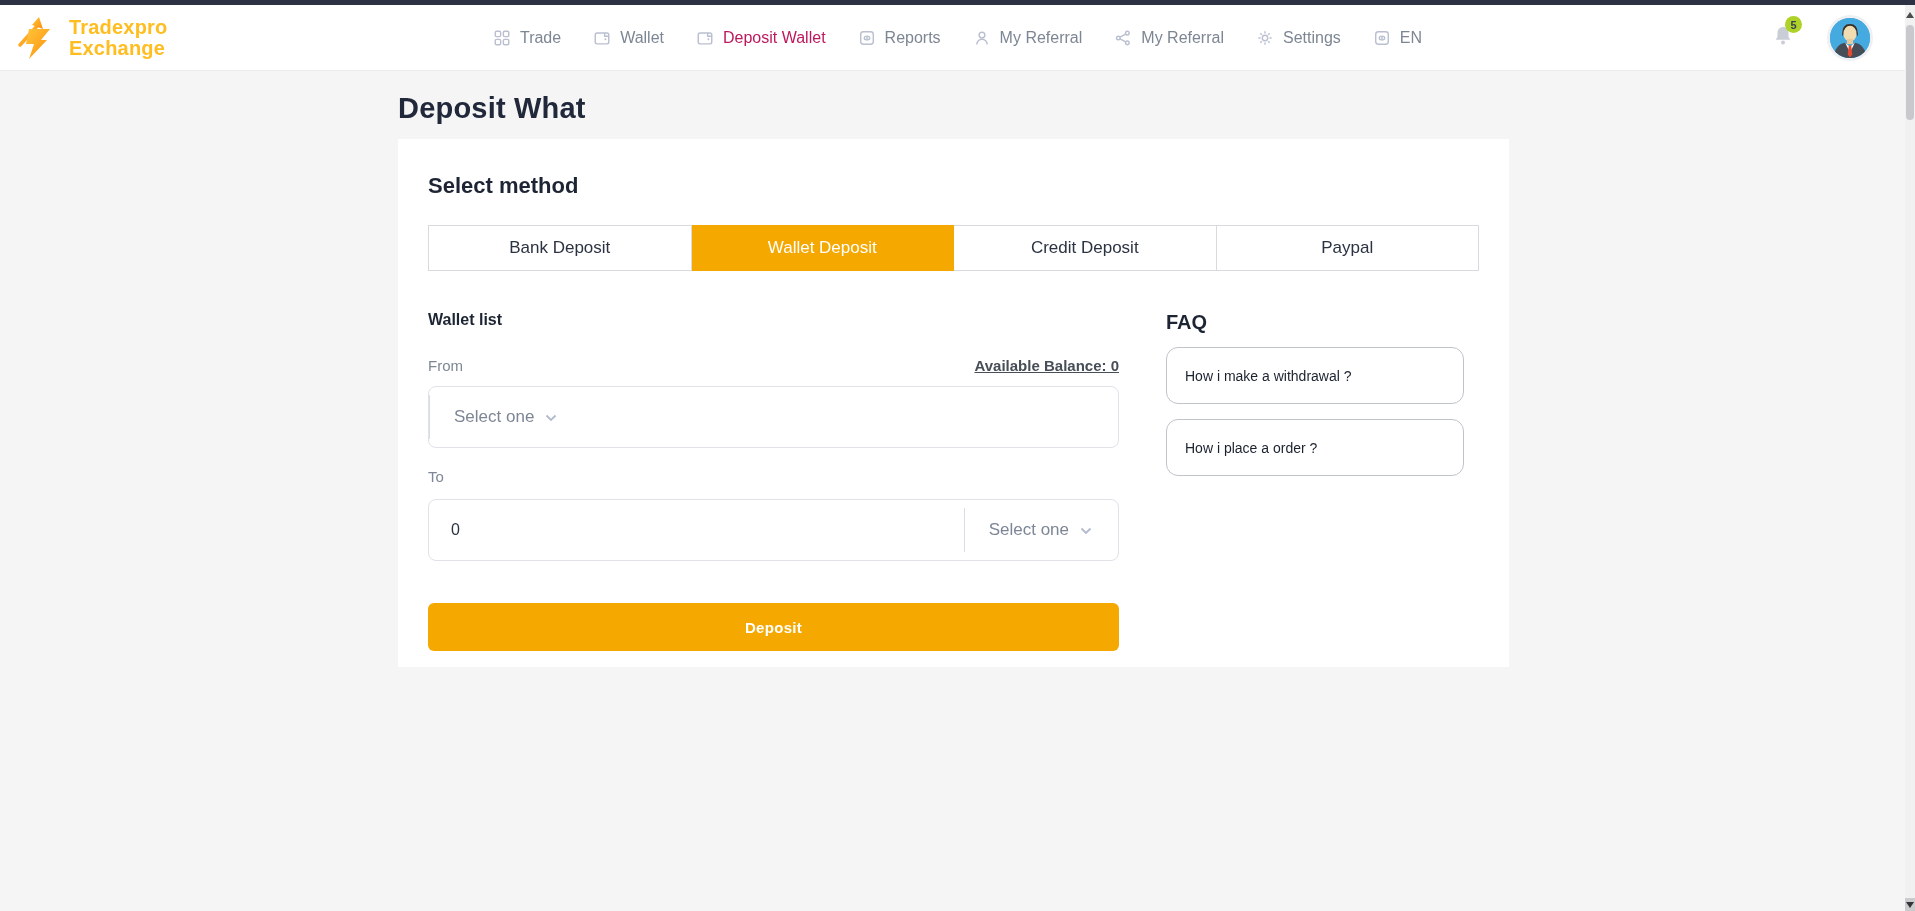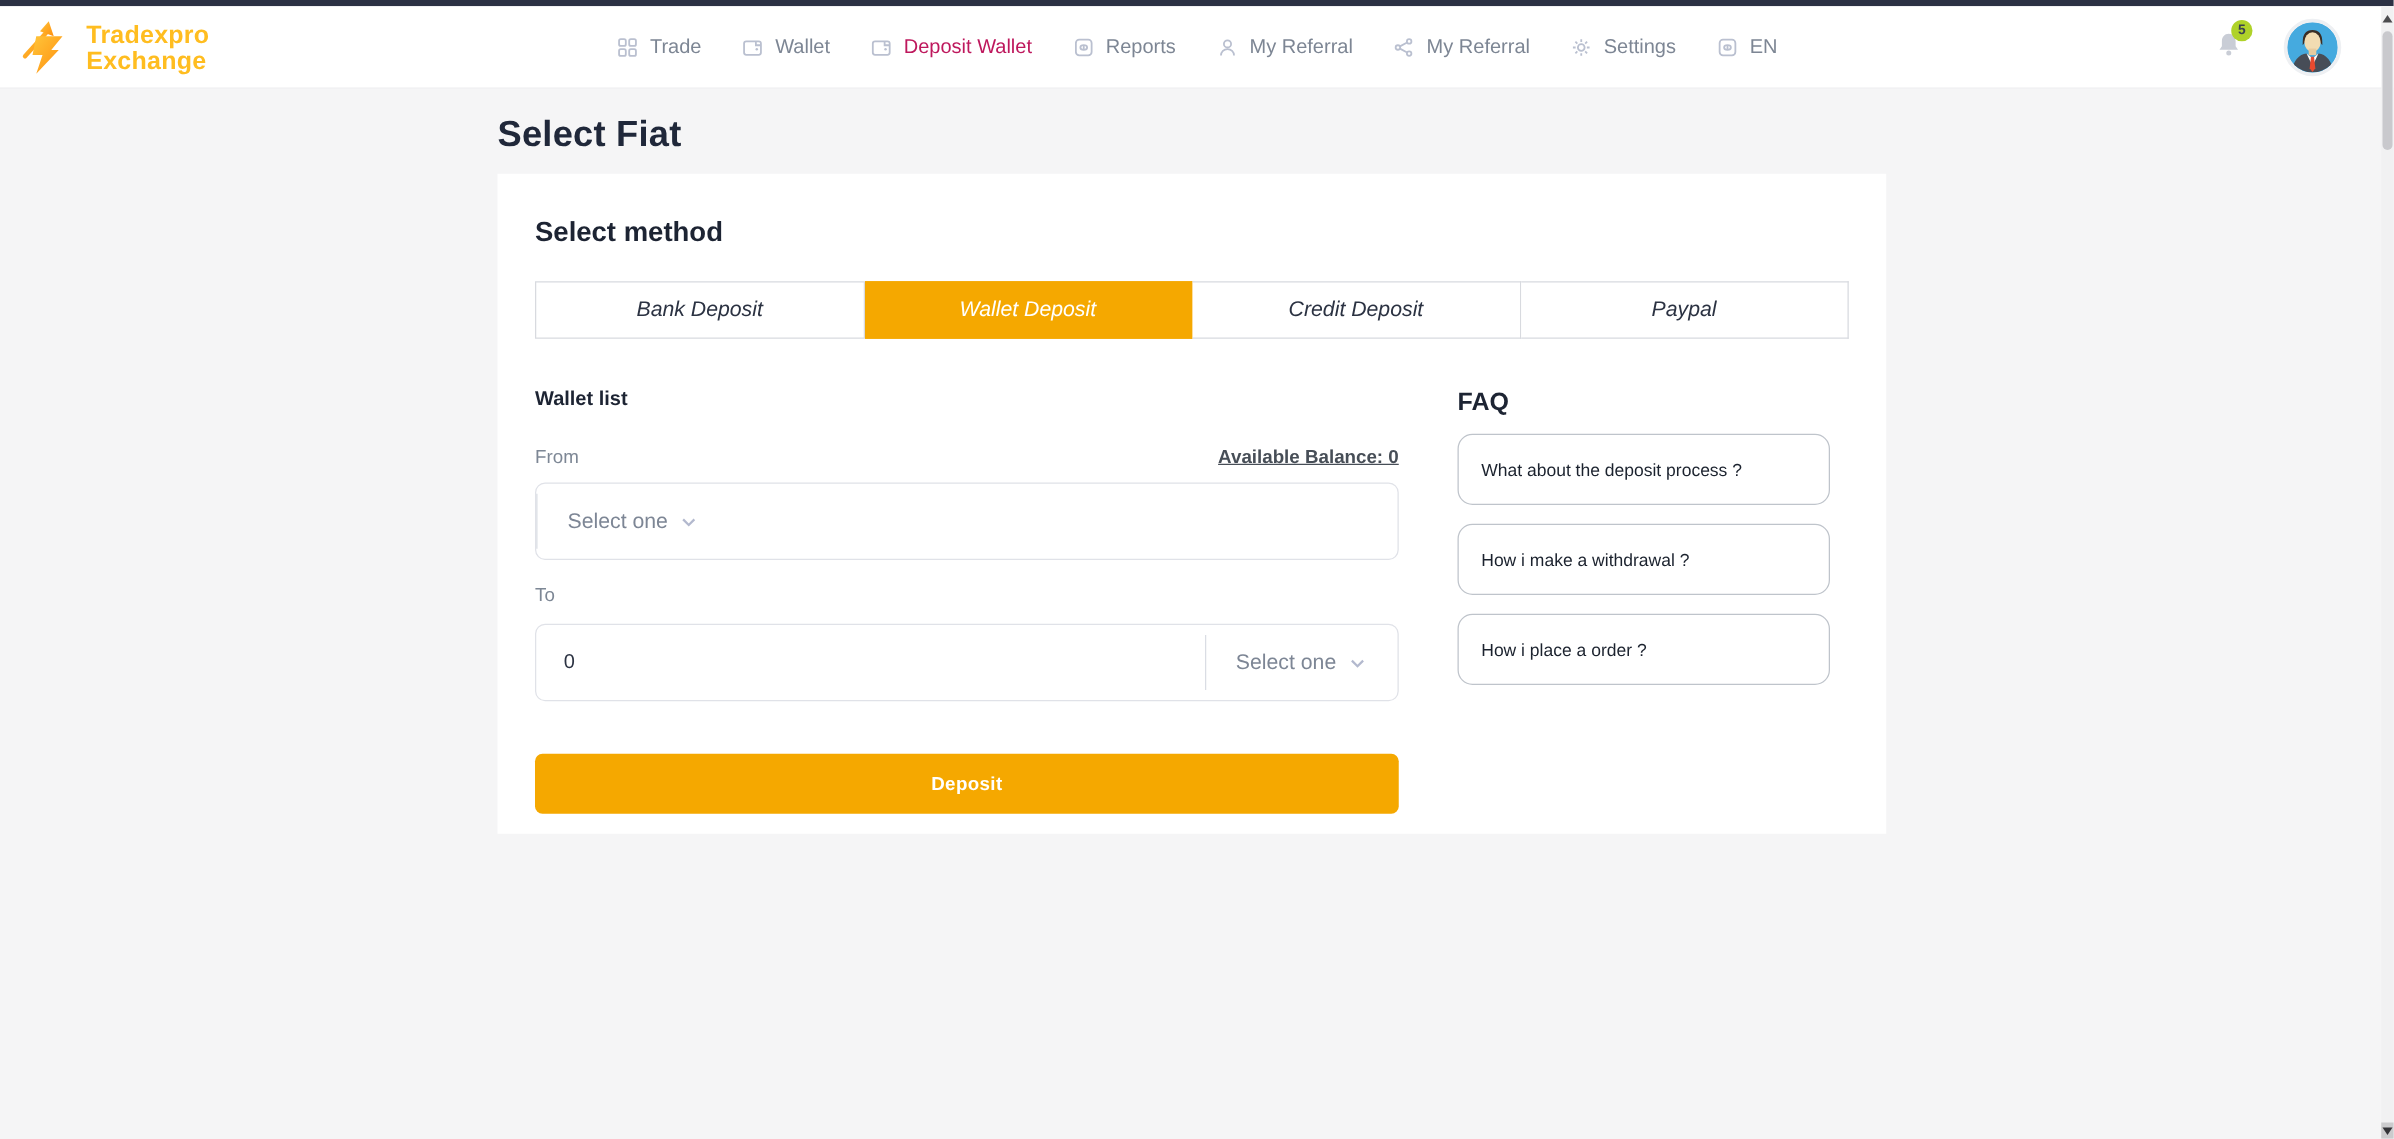--- a/index.html
+++ b/index.html
@@ -57,21 +57,21 @@
     position:absolute; left:398px; top:92px;
     font-size:29px; font-weight:bold; color:#20283a; letter-spacing:.2px;
   }
   .card {
     position:absolute; left:398px; top:139px;
     width:1111px; height:528px;
     background:#ffffff; padding:30px;
   }
   .select-heading { font-size:22px; font-weight:bold; color:#1d2433; margin:4px 0 26px; }
 
-  .tabs { display:flex;font-style:italic; }
+  .tabs { display:flex; }
   .tab {
     flex:1; height:46px; line-height:44px; text-align:center;
     background:#fff; border:1px solid #d8dadf; border-left:none;
     font-size:17px; color:#2b3242; cursor:pointer;
   }
   .tab:first-child { border-left:1px solid #d8dadf; }
   .tab.active { background:#F5A800; border-color:#F5A800; color:#ffffff; }
 
   .content-row { display:flex; margin-top:40px; }
   .left-col { width:691px; }
@@ -239,21 +239,21 @@
         <ellipse cx="23" cy="18" rx="7.5" ry="9" fill="#F2DCB2"></ellipse>
         <rect x="19.5" y="24" width="7" height="6" fill="#e6cba0"></rect>
         <path d="M3,46 Q7,29.5 17.5,28.5 L23,33 L28.5,28.5 Q39,29.5 43,46 Z" fill="#474d57"></path>
         <path d="M17.5,28.5 L23,40 L28.5,28.5 L23,33 Z" fill="#ffffff"></path>
         <polygon points="21.6,31.5 24.4,31.5 25.6,42 23,45.5 20.4,42" fill="#e84a2f"></polygon>
       </svg>
     </div>
   </div>
 </div>
 
-<div class="page-title">Select Fiat</div>
+<div class="page-title">Deposit What</div>
 
 <div class="card">
   <div class="select-heading">Select method</div>
 
   <div class="tabs">
     <div class="tab">Bank Deposit</div>
     <div class="tab active">Wallet Deposit</div>
     <div class="tab">Credit Deposit</div>
     <div class="tab">Paypal</div>
   </div>
@@ -290,21 +290,20 @@
             </svg>
           </span>
         </div>
       </div>
 
       <button class="deposit-btn">Deposit</button>
     </div>
 
     <div class="faq-col">
       <div class="faq-heading">FAQ</div>
-      <div class="faq-item">What about the deposit process ?</div>
       <div class="faq-item">How i make a withdrawal ?</div>
       <div class="faq-item">How i place a order ?</div>
     </div>
   </div>
 </div>
 
 <div class="scrollbar">
   <div class="sb-up"></div>
   <div class="sb-thumb"></div>
   <div class="sb-down"></div>

